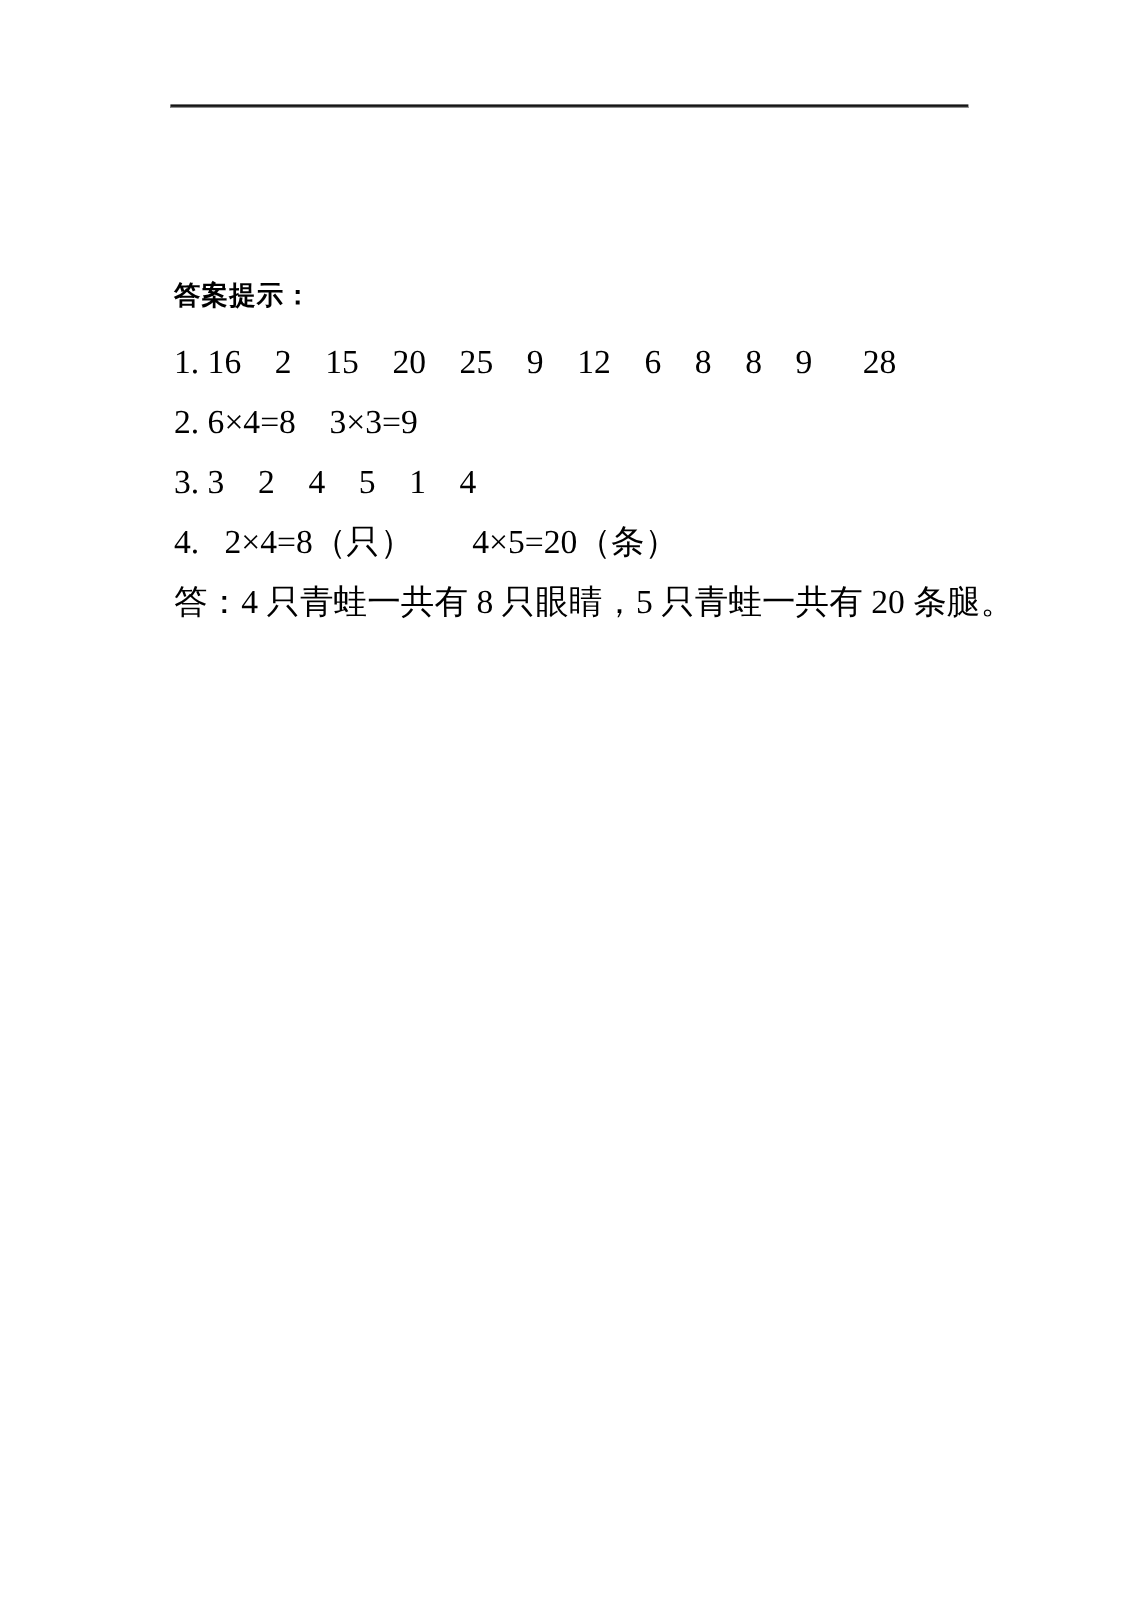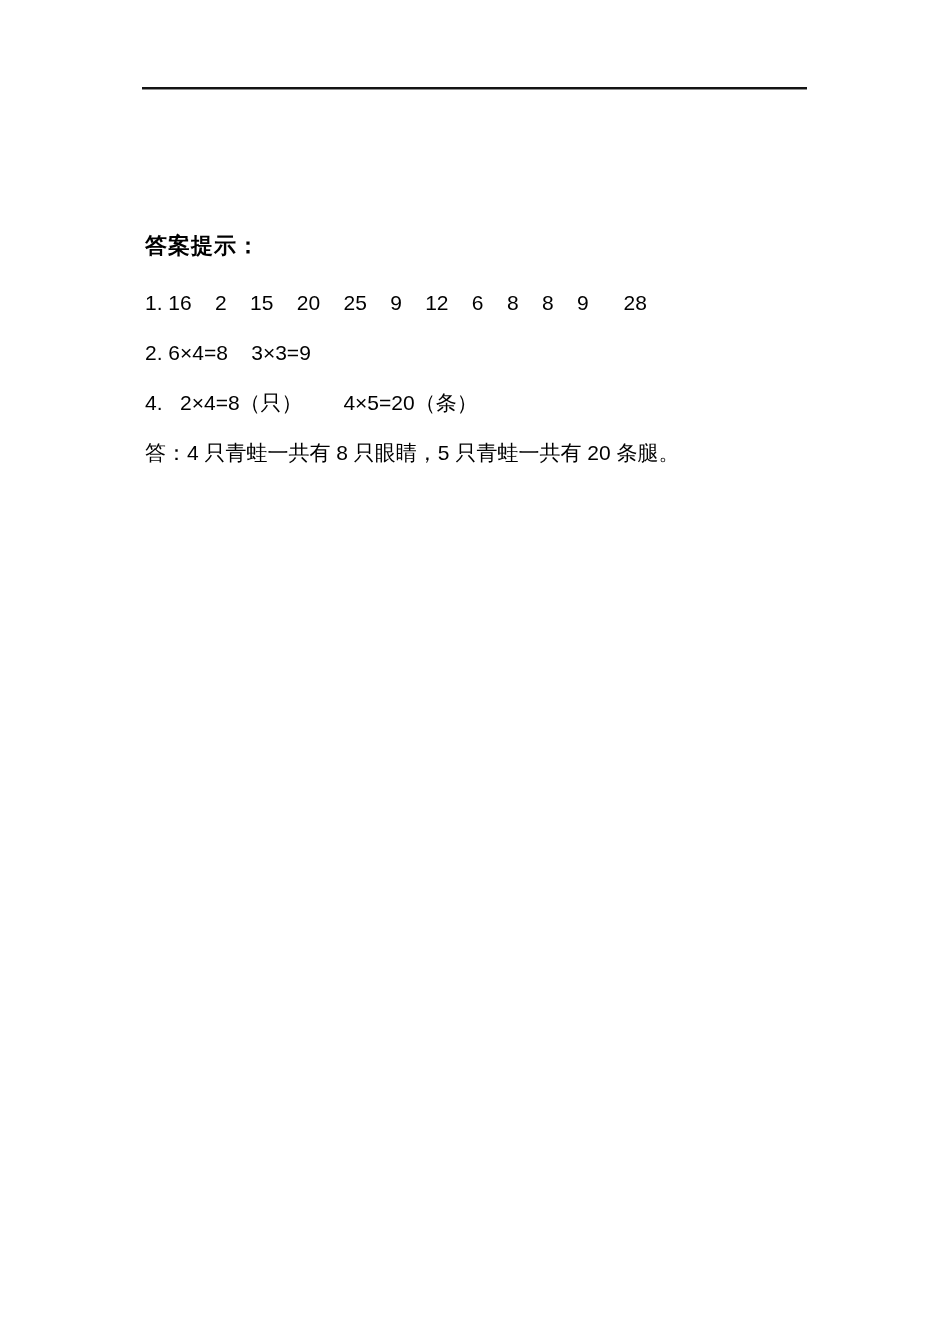--- a/index.html
+++ b/index.html
@@ -33,31 +33,33 @@
   }
   .section-heading {
     font-size: 22px;
     font-weight: 700;
     line-height: 28px;
     margin: 0 0 29px 0;
     letter-spacing: 1px;
     white-space: pre-wrap;
   }
   .answer-line {
-    font-size: 21px;
+    font-size: 28px;
     line-height: 28px;
     margin: 0 0 22px 0;
     white-space: pre-wrap;
+    font-family: Liberation Serif, serif;
   }
 </style>
 </head>
 <body>
 
 <div class="page">
   <div class="header-divider"></div>
   <div class="answer-section">
     <h2 class="section-heading">答案提示：</h2>
     <p class="answer-line">1. 16    2    15    20    25    9    12    6    8    8    9      28</p>
     <p class="answer-line">2. 6×4=8    3×3=9</p>
+    <p class="answer-line">3. 3    2    4    5    1    4</p>
     <p class="answer-line">4.   2×4=8（只）       4×5=20（条）</p>
     <p class="answer-line">答：4 只青蛙一共有 8 只眼睛，5 只青蛙一共有 20 条腿。</p>
   </div>
 </div>
 
 </body></html>

